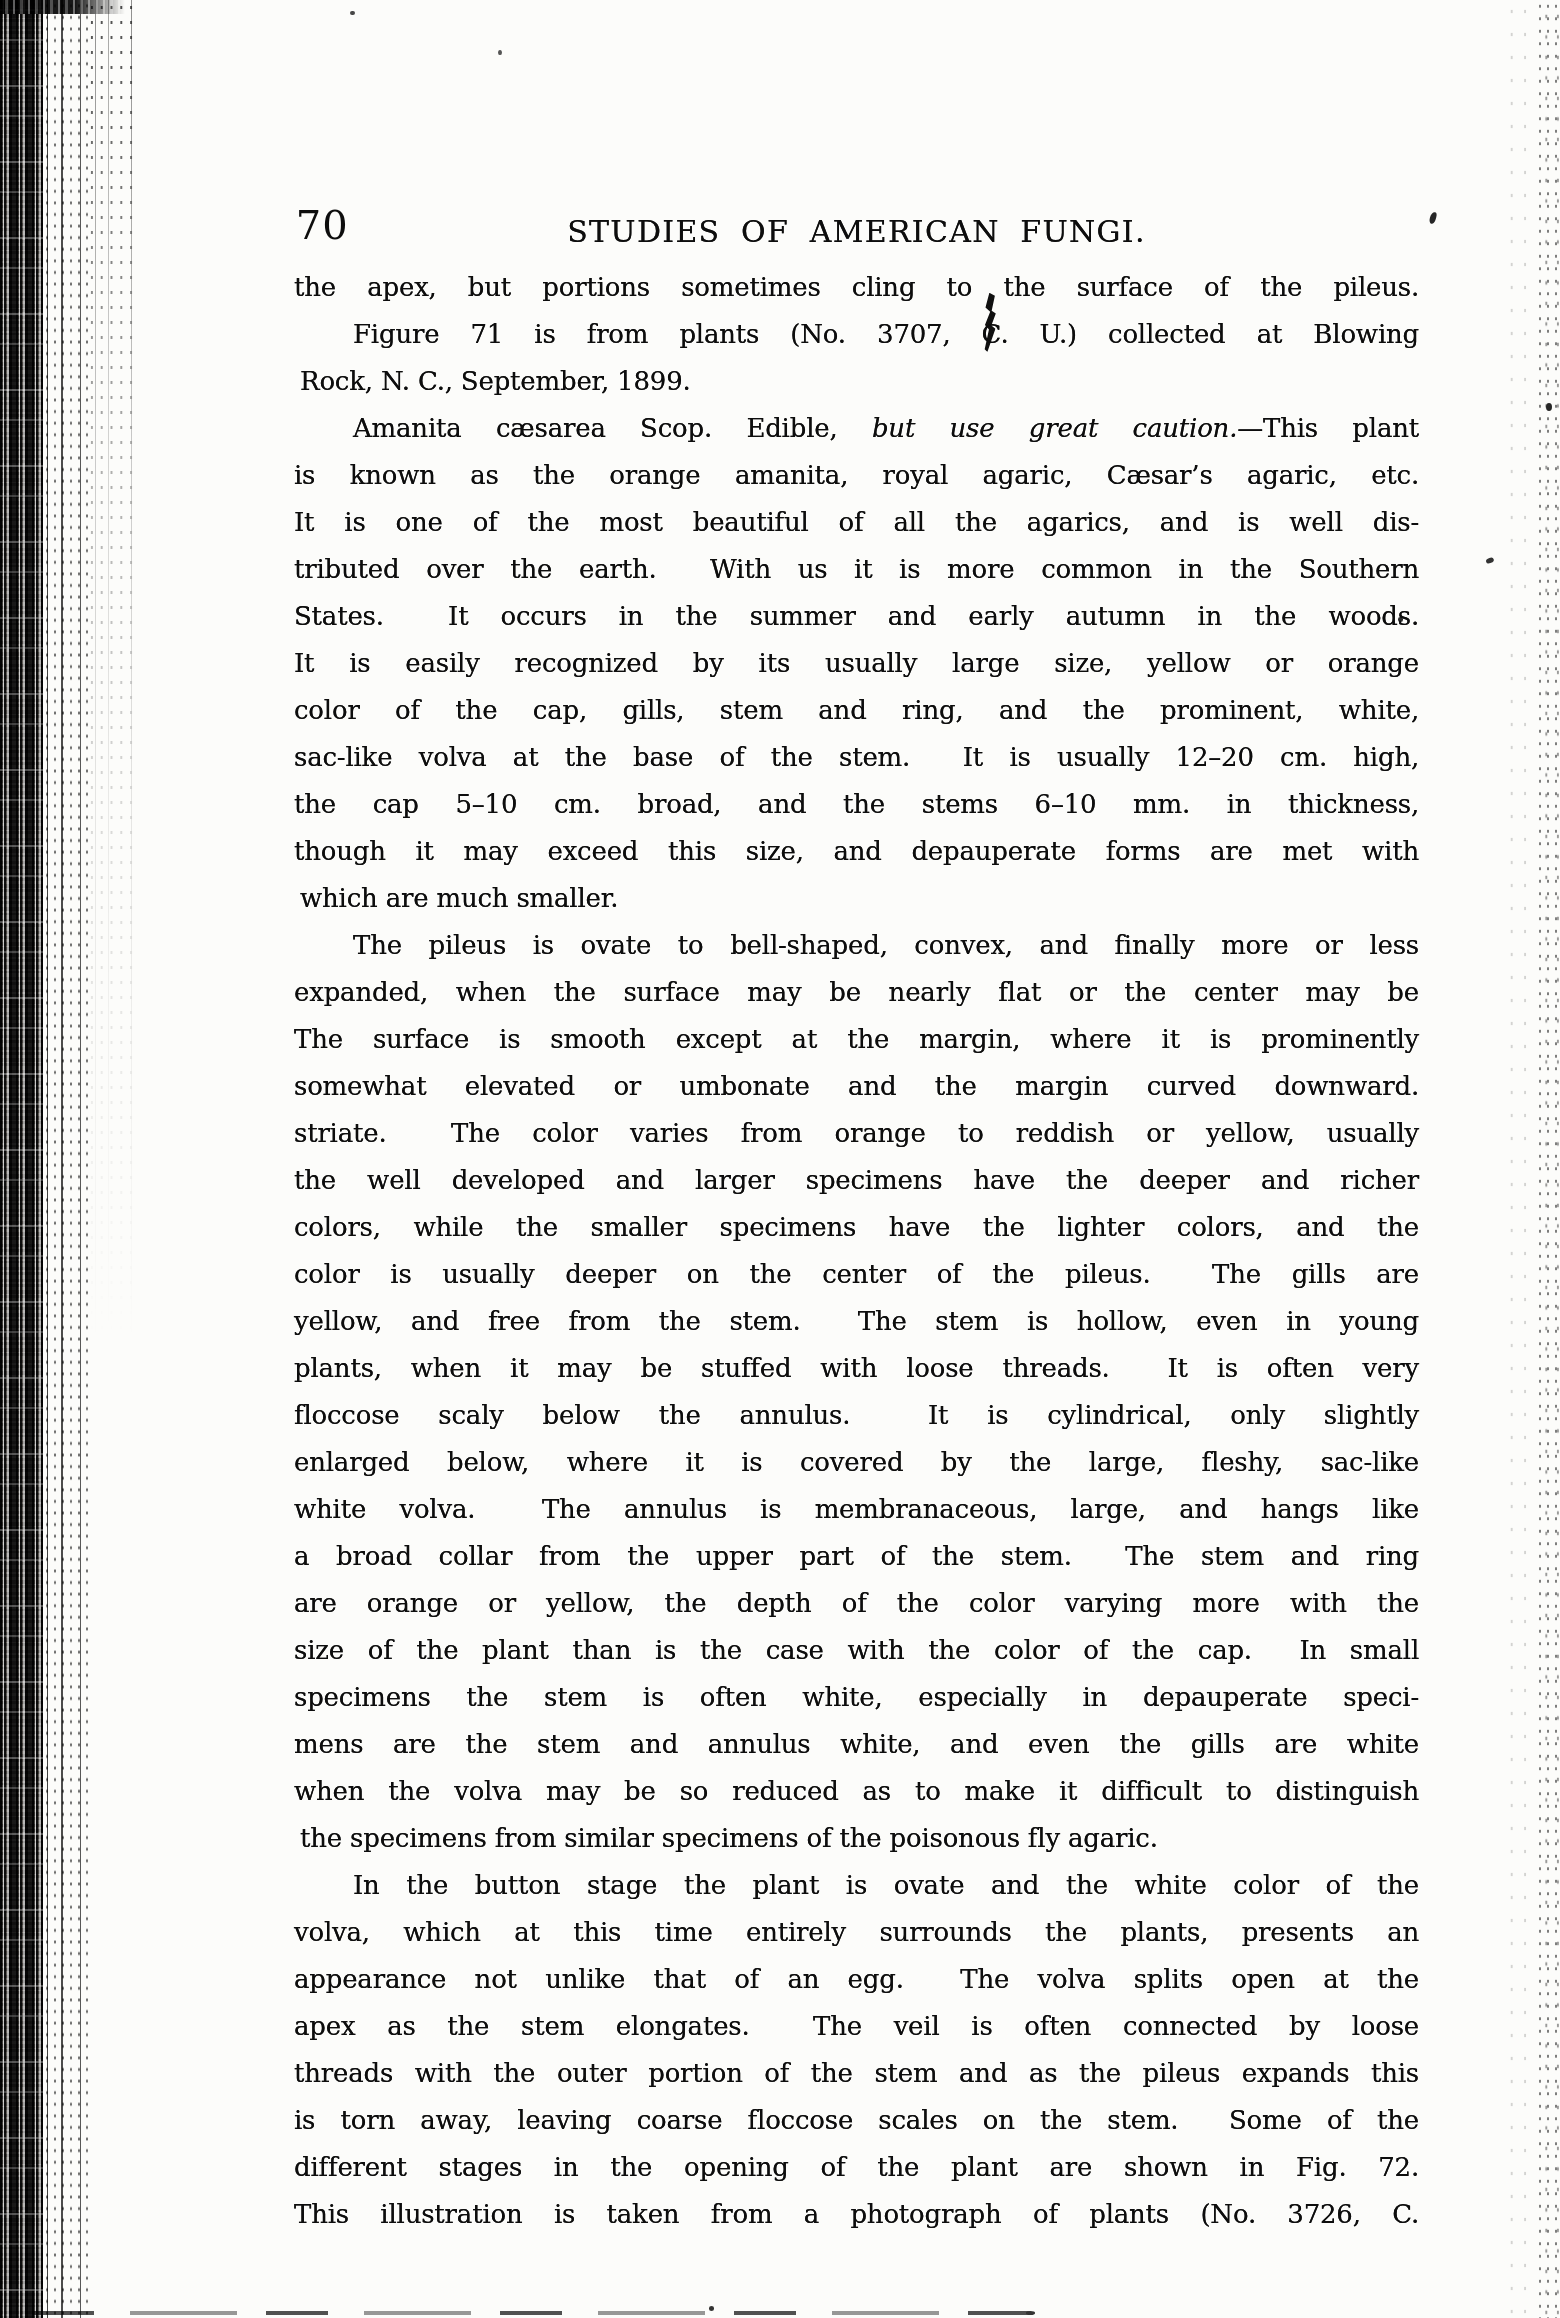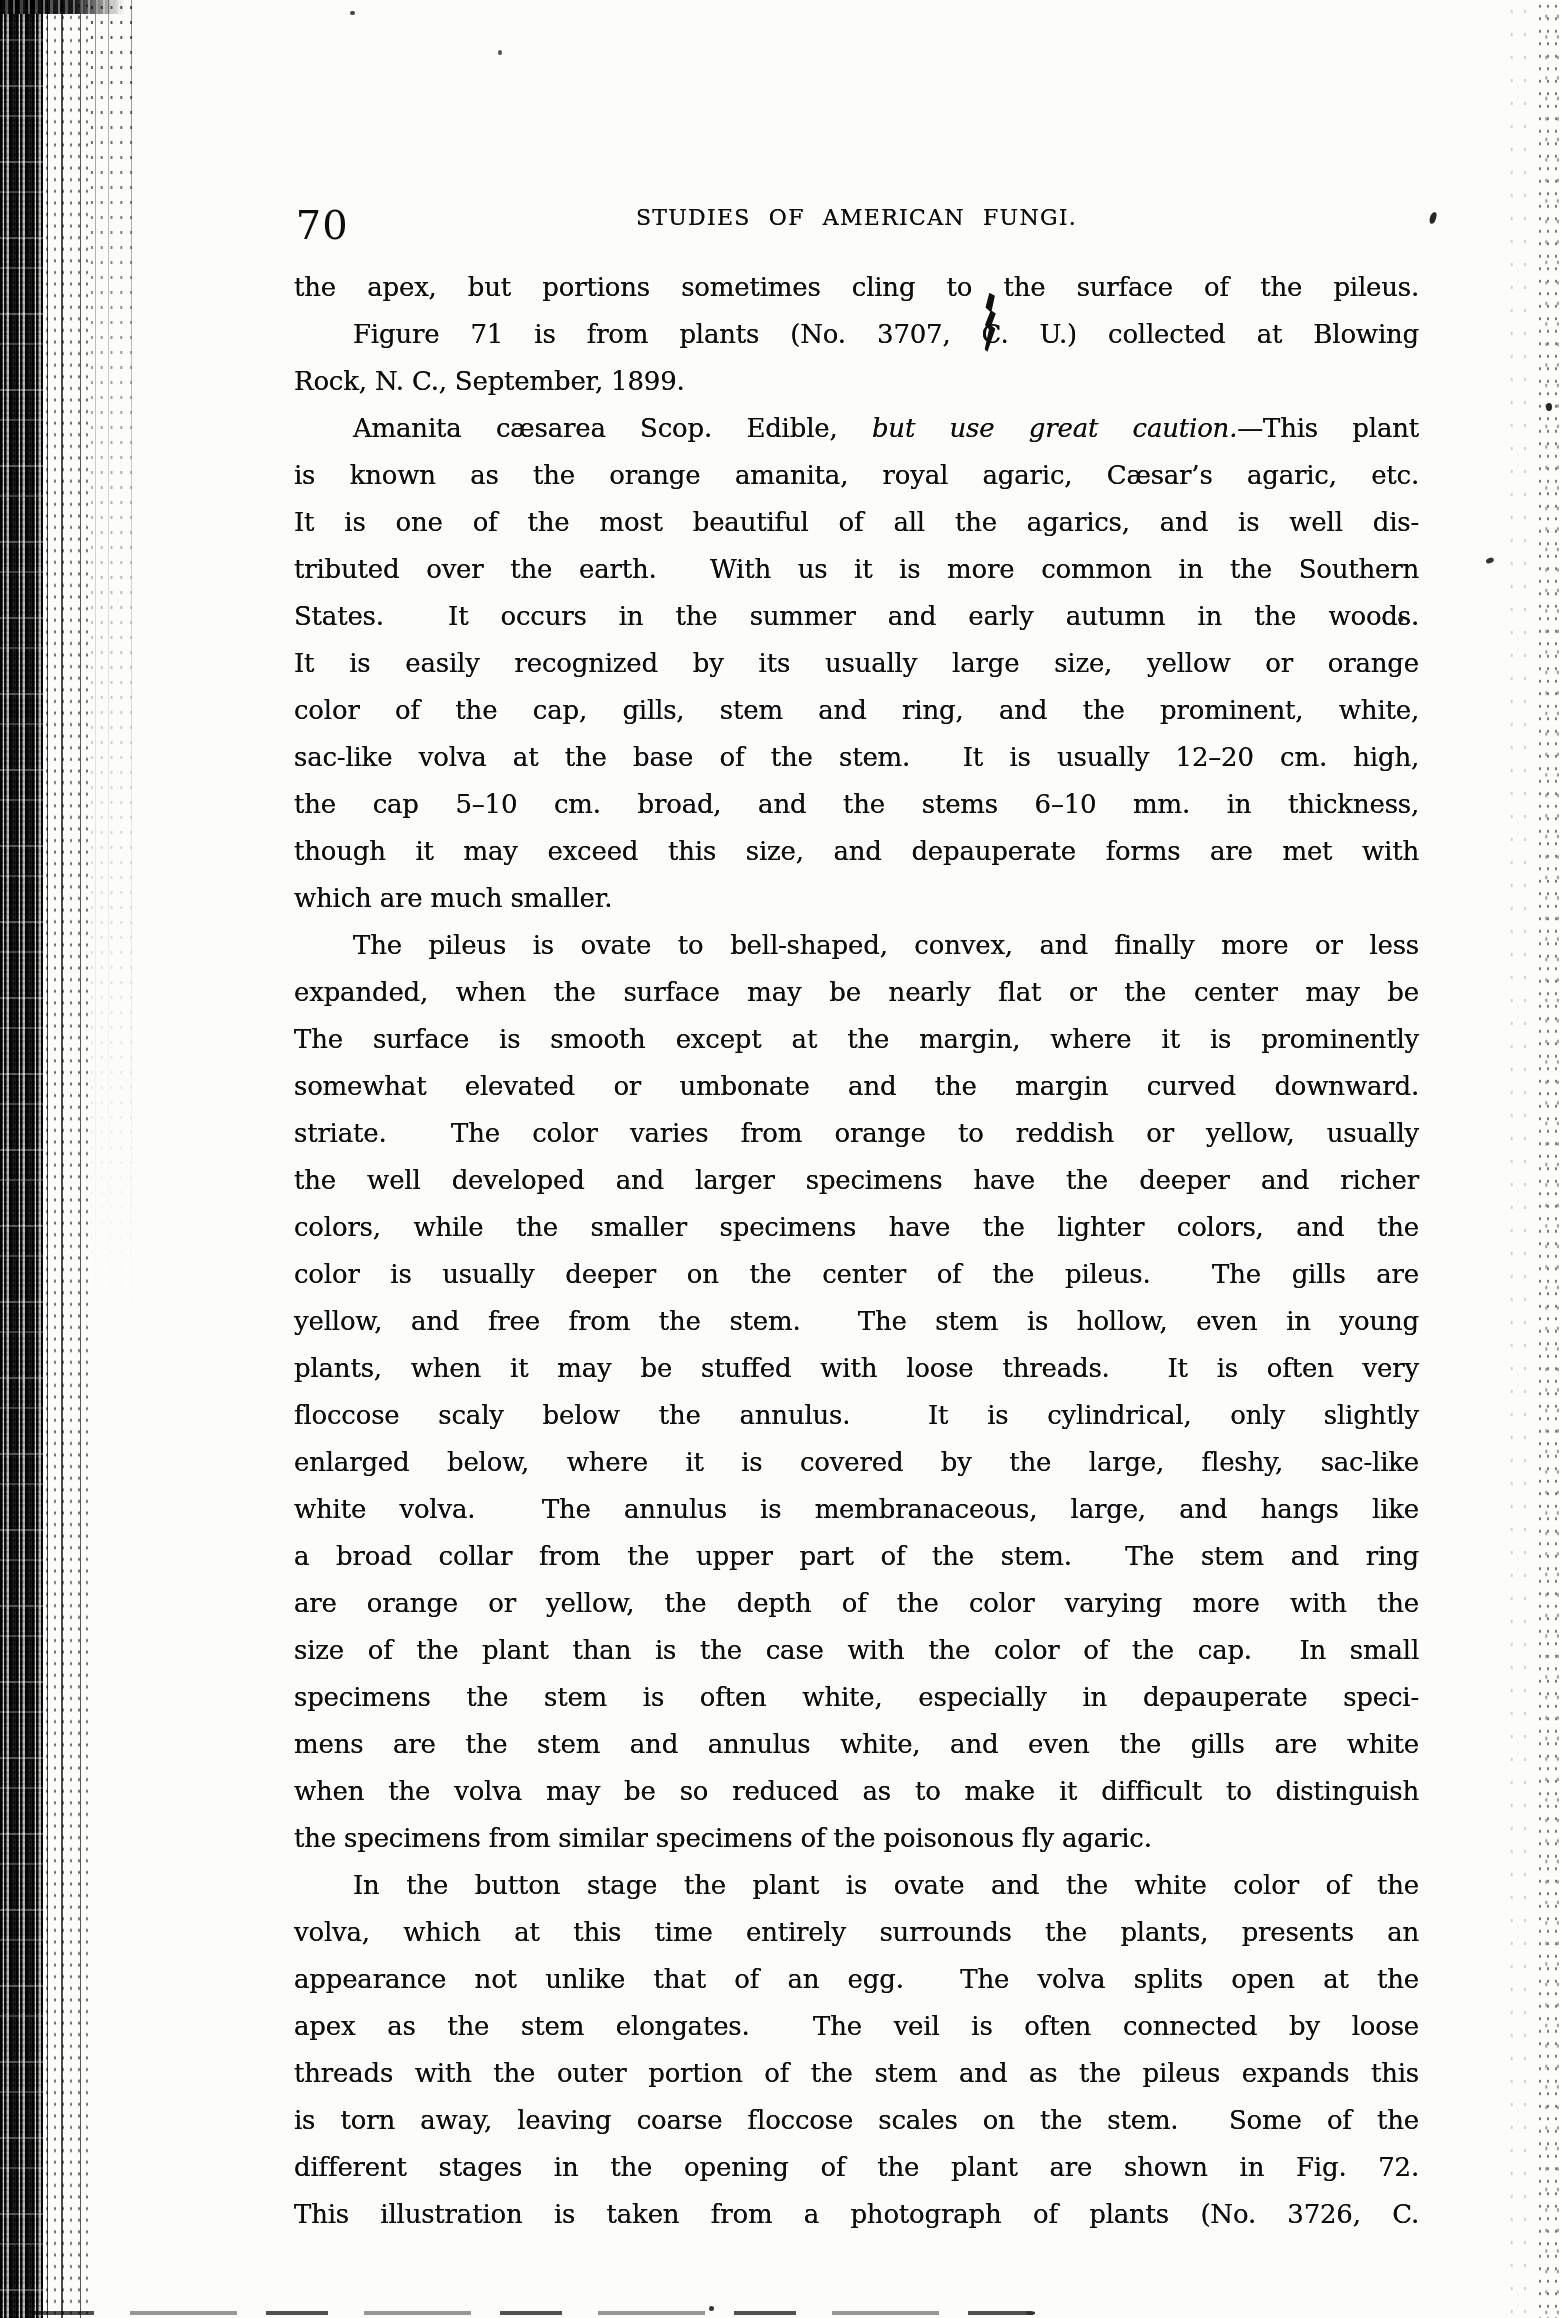--- a/index.html
+++ b/index.html
@@ -7,35 +7,35 @@
     position:relative; width:1561px; height:2319px;
     background:#fcfcfa; overflow:hidden;
     font-family:"DejaVu Serif","Liberation Serif",serif;
     color:#0d0d0d;
   }
 
   
   .header { position:absolute; left:294px; top:198px; width:1125px; height:48px; }
   .page-number { position:absolute; left:1.8px; top:3.6px; font-size:40px; letter-spacing:0.9px; }
   .running-title {
-    position:absolute; left:0; right:0; top:7px; text-align:center;
-    font-size:22px; letter-spacing:1.3px; word-spacing:9.8px;
+    position:absolute; left:0; right:0; top:16px; text-align:center;
+    font-size:30px; letter-spacing:1.3px; word-spacing:9.8px;
     text-shadow:0 0 0.5px rgba(10,10,10,.85);
   }
 
   
   .body-text { position:absolute; left:294px; top:264px; width:1125px; }
   .bline {
     font-size:26px; line-height:47px; height:47px;
     letter-spacing:-0.2px;
     text-align:justify; text-align-last:justify;
     text-shadow:0 0 0.5px rgba(10,10,10,.85);
     white-space:normal; overflow:visible;
   }
-  .bline.last { text-align-last:left; }
+  .bline.last { text-align-last:left;margin-left:6px; }
   .bline.indent { text-indent:59px; }
   .seg-b { font-weight:normal; }
   .seg-i { font-style:italic; }
 
   
   .gutter-core {
     position:absolute; left:0; top:0; width:43px; height:2319px;
     background-color:#2e2c29;
     background-image:
       repeating-linear-gradient(0deg, rgba(255,255,255,0) 0 28px, rgba(255,255,255,.30) 28px 30px, rgba(255,255,255,0) 30px 74px, rgba(255,255,255,.22) 74px 76px),

